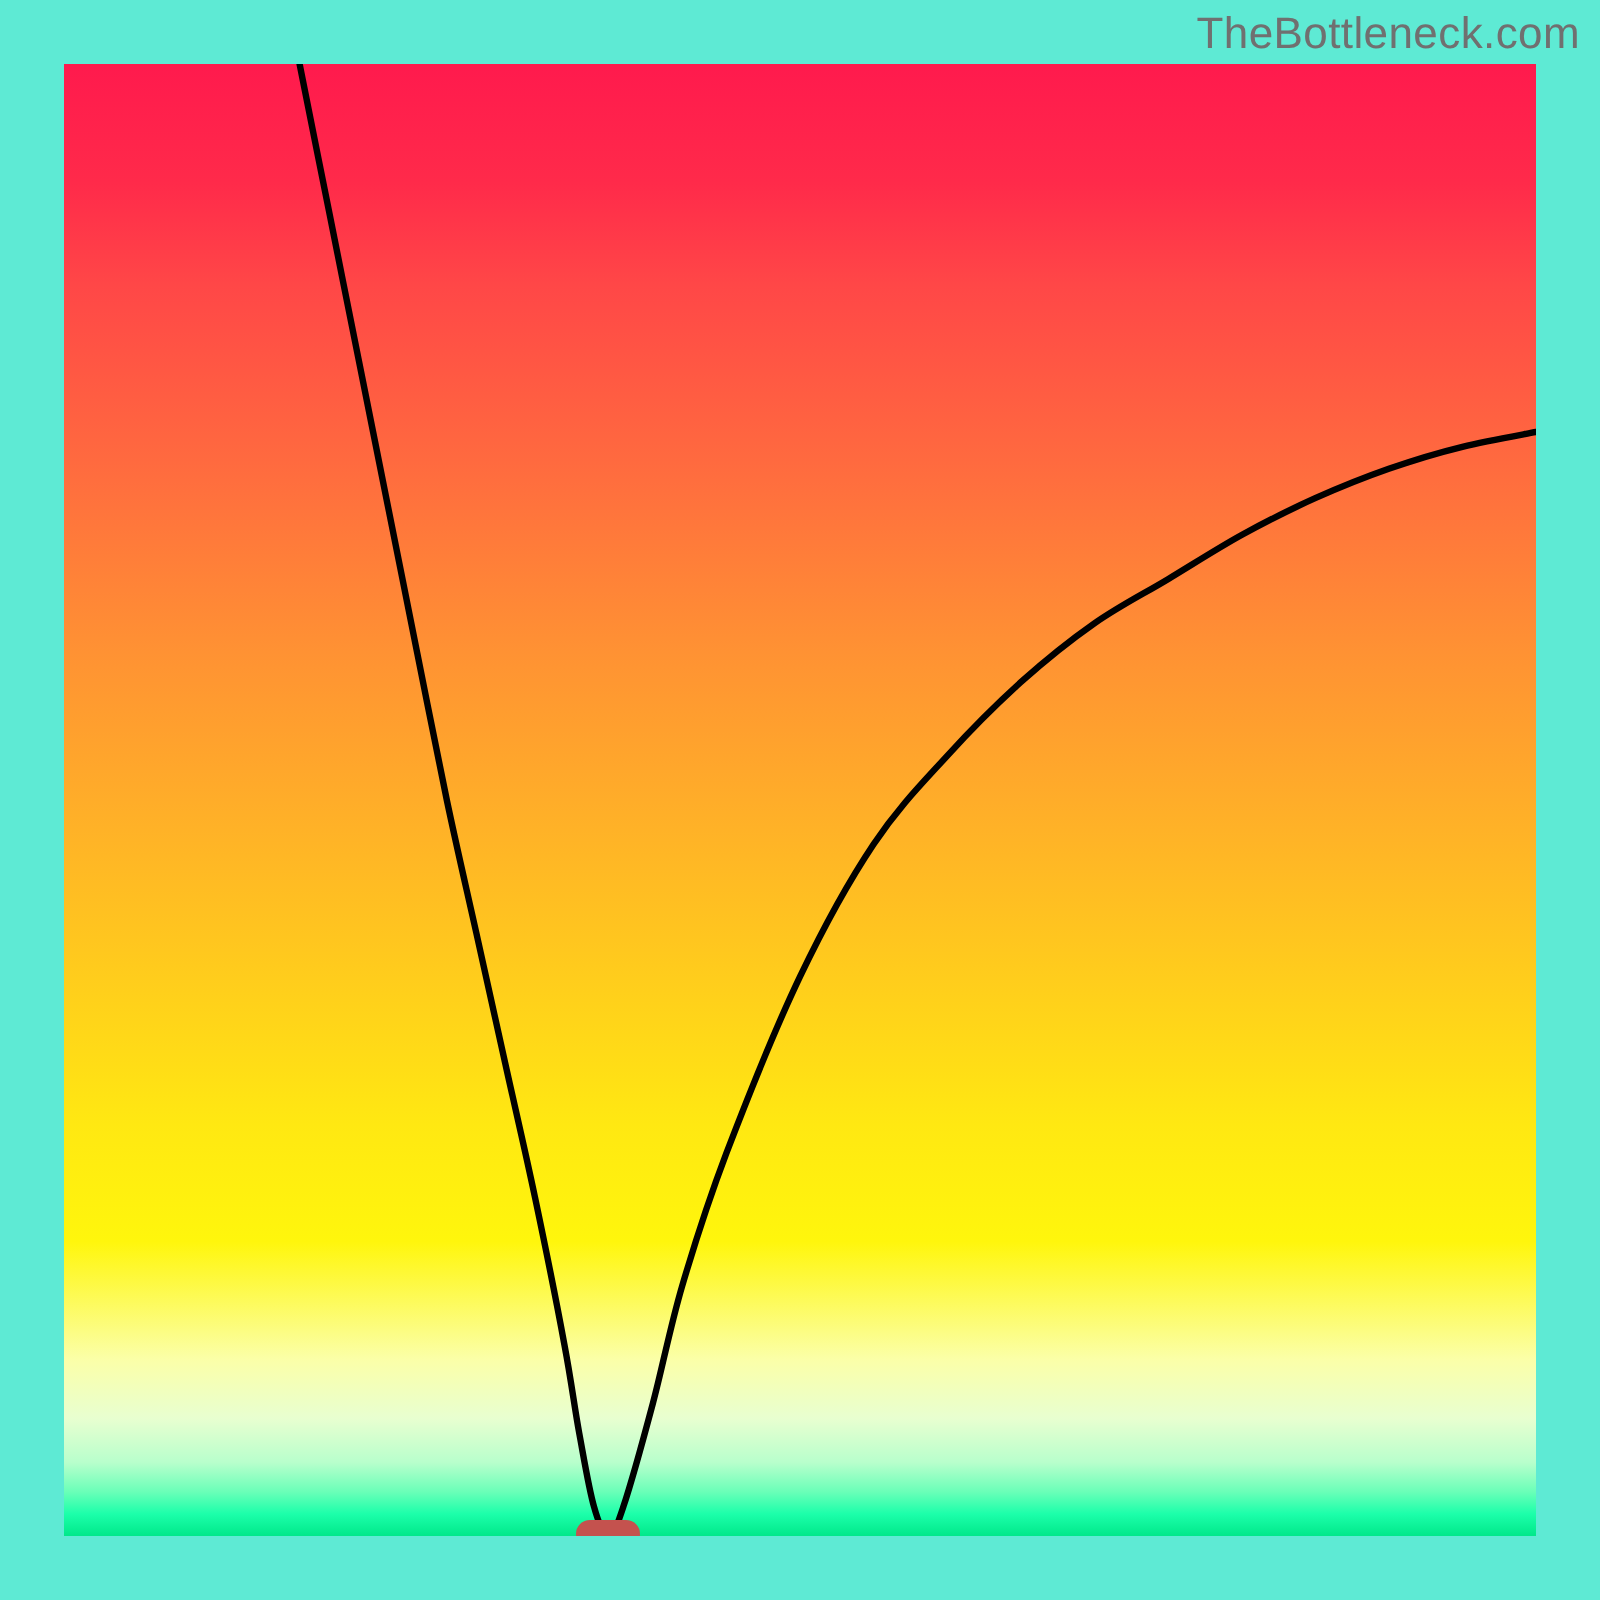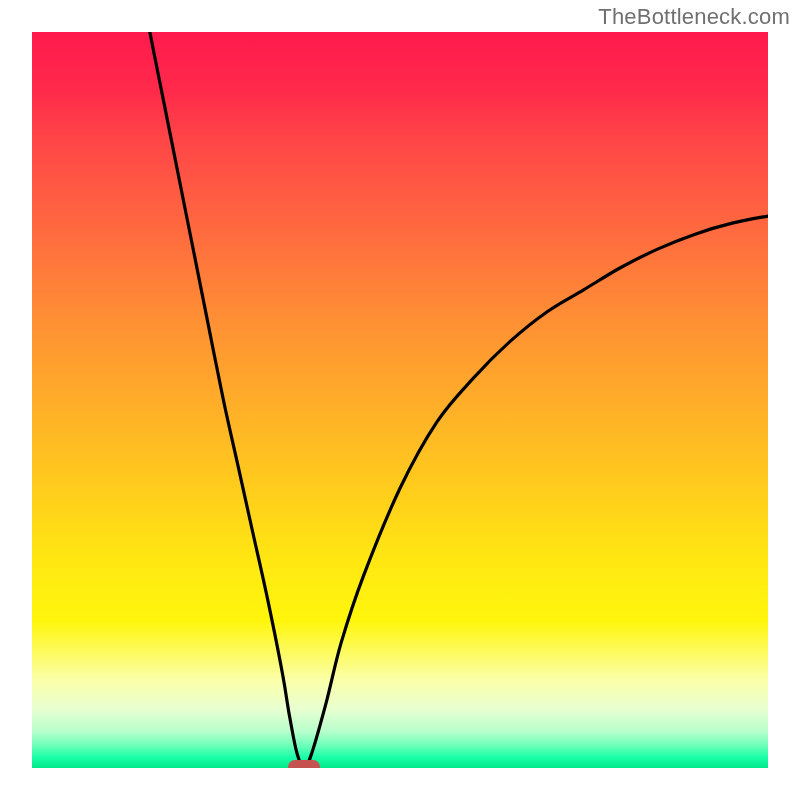--- a/index.html
+++ b/index.html
@@ -10,21 +10,21 @@
     background: #000;
     overflow: hidden;
     font-family: Arial, Helvetica, sans-serif;
   }
   .frame {
     position: absolute;
     top: 0;
     left: 0;
     width: 800px;
     height: 800px;
-    background: #ffffff;
+    background: #5eead4;
   }
   .plot-area {
     position: absolute;
     top: 32px;
     left: 32px;
     width: 736px;
     height: 736px;
     overflow: hidden;
   }
   .gradient {

